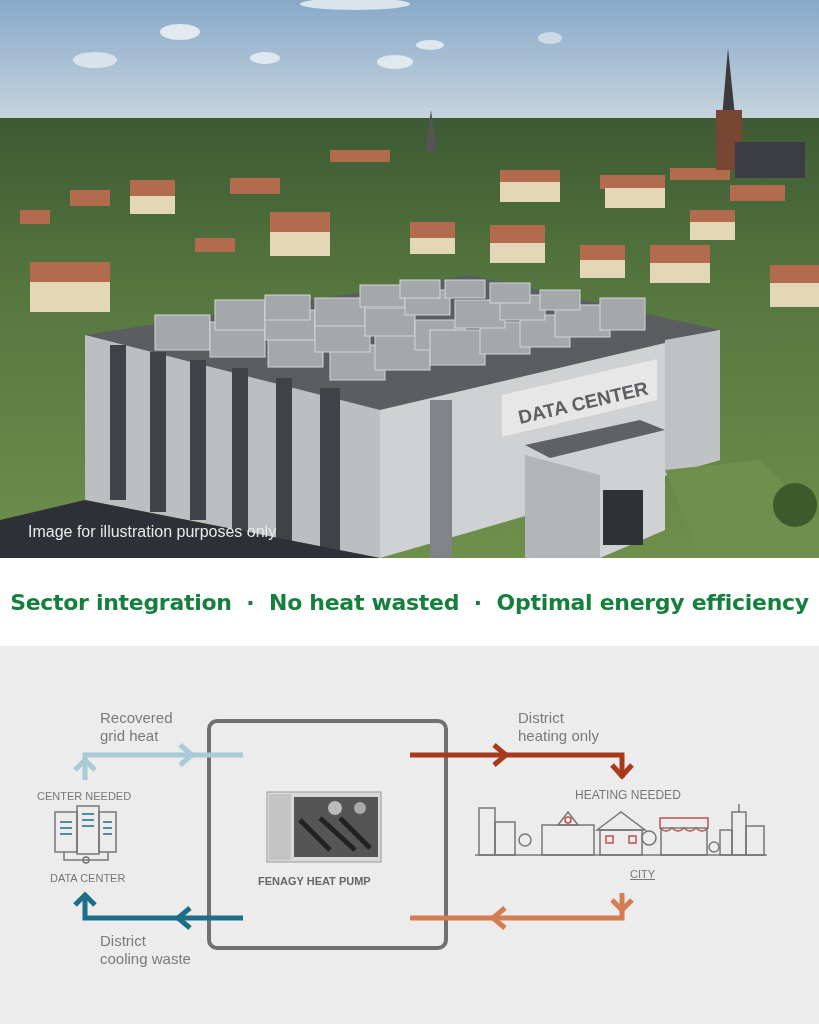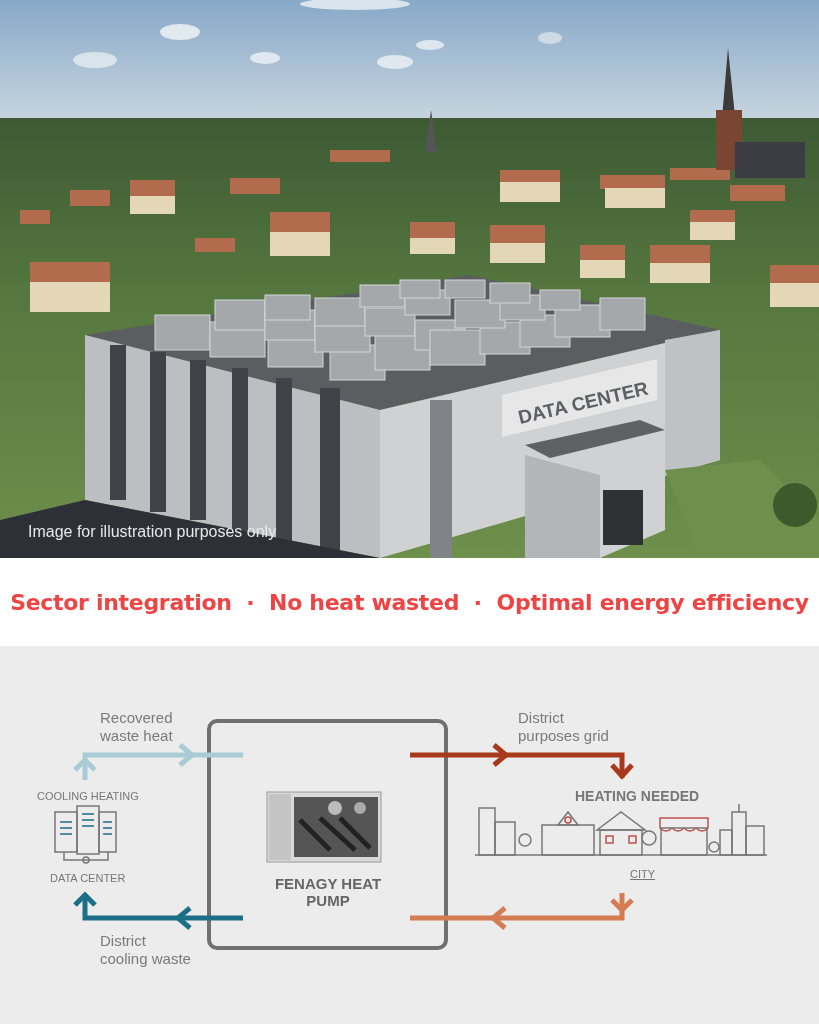--- a/index.html
+++ b/index.html
@@ -1,20 +1,20 @@
 <!DOCTYPE html>
 <html><head>
 <meta charset="utf-8">
 <style>
   html,body{margin:0;padding:0;}
   body{width:819px;height:1024px;overflow:hidden;background:#ececec;font-family:"Liberation Sans",sans-serif;position:relative;}
   .photo{position:absolute;left:0;top:0;width:819px;height:558px;overflow:hidden;
     background:linear-gradient(#8fb1cf 0%,#b7cbdc 18%,#c9d6df 22%,#4d6a3f 23%,#5d7d45 40%,#6b8a4a 60%,#46603a 100%);}
   .tagline-band{position:absolute;left:0;top:558px;width:819px;height:88px;background:#ffffff;display:flex;align-items:center;justify-content:center;}
-  .tagline{font-family:"DejaVu Sans",sans-serif;font-size:22px;font-weight:bold;color:#ef4444;letter-spacing:-0.3px;}
+  .tagline{font-family:"DejaVu Sans",sans-serif;font-size:22px;font-weight:bold;color:#15803d;letter-spacing:-0.3px;}
   .diagram{position:absolute;left:0;top:646px;width:819px;height:378px;background:#ececec;}
   .lbl{position:absolute;color:#777;font-family:"Liberation Sans",sans-serif;}
   .caption{position:absolute;left:28px;top:523px;font-size:16px;color:#e8e8e8;}
 </style>
 </head>
 <body>
 
 <div class="photo">
   <svg width="819" height="558" viewBox="0 0 819 558">
     <defs>
@@ -235,30 +235,30 @@
       <circle cx="714" cy="847" r="5"></circle>
       <rect x="720" y="830" width="12" height="25"></rect>
         <rect x="732" y="812" width="14" height="43"></rect>
         <rect x="746" y="826" width="18" height="29"></rect>
       <line x1="739" y1="804" x2="739" y2="812"></line>
     </g>
   </svg>
 
   <div class="lbl" style="left:100px;top:63px;font-size:15px;line-height:18px;color:#7a7a7a;">
     <div>Recovered</div>
-    <div>waste heat</div>
+    <div>grid heat</div>
   </div>
-  <div class="lbl" style="left:37px;top:144px;font-size:11px;">COOLING HEATING</div>
+  <div class="lbl" style="left:37px;top:144px;font-size:11px;">CENTER NEEDED</div>
   <div class="lbl" style="left:50px;top:226px;font-size:11px;">DATA CENTER</div>
   <div class="lbl" style="left:100px;top:286px;font-size:15px;line-height:18px;color:#7a7a7a;">
     <div>District</div>
     <div>cooling waste</div>
   </div>
 
-  <div class="lbl" style="left:258px;top:229px;width:140px;text-align:center;font-size:15px;font-weight:bold;color:#666;">FENAGY HEAT PUMP</div>
+  <div class="lbl" style="left:258px;top:229px;width:140px;font-size:11px;font-weight:bold;color:#666;">FENAGY HEAT PUMP</div>
 
   <div class="lbl" style="left:518px;top:63px;font-size:15px;line-height:18px;color:#7a7a7a;">
     <div>District</div>
-    <div>purposes grid</div>
+    <div>heating only</div>
   </div>
-  <div class="lbl" style="left:575px;top:142px;font-size:14px;font-weight:bold;">HEATING NEEDED</div>
+  <div class="lbl" style="left:575px;top:142px;font-size:12px;">HEATING NEEDED</div>
   <div class="lbl" style="left:630px;top:222px;font-size:11px;text-decoration:underline;">CITY</div>
 </div>
 
 </body></html>

